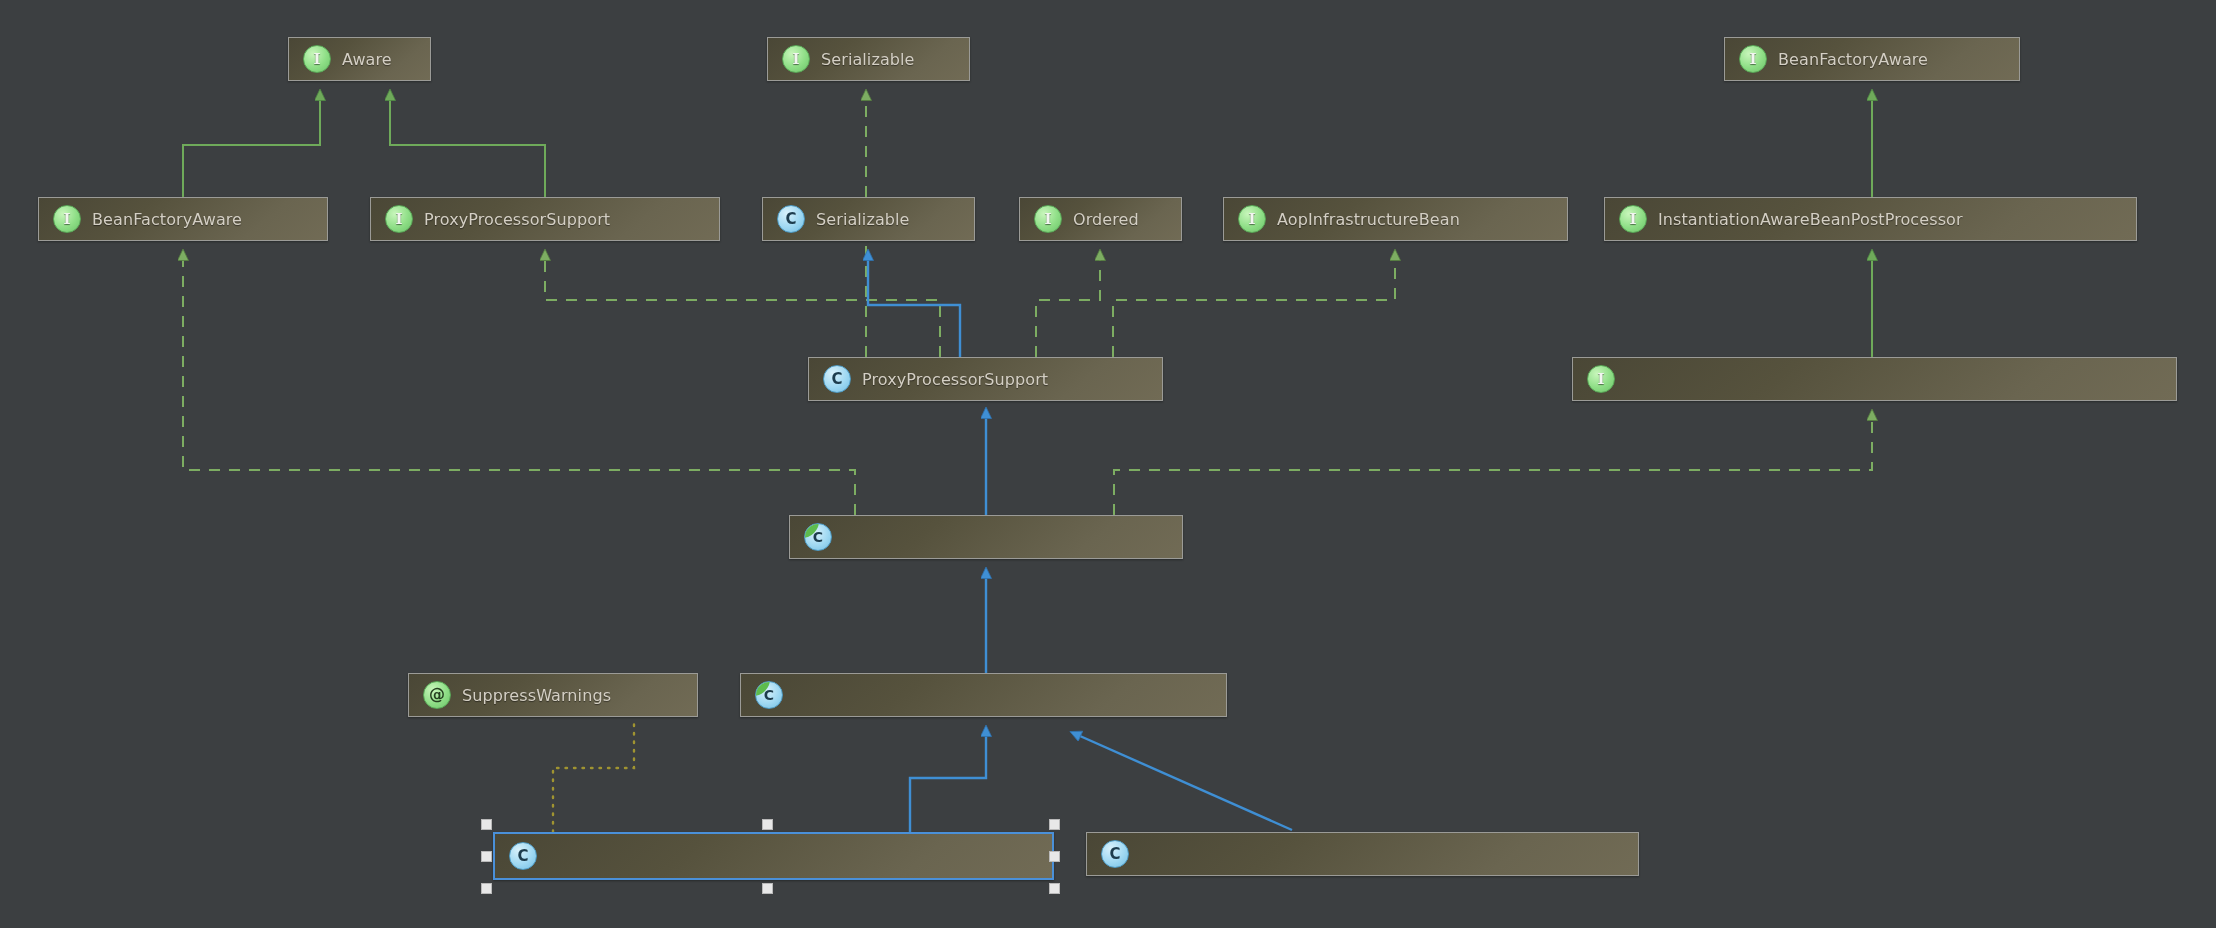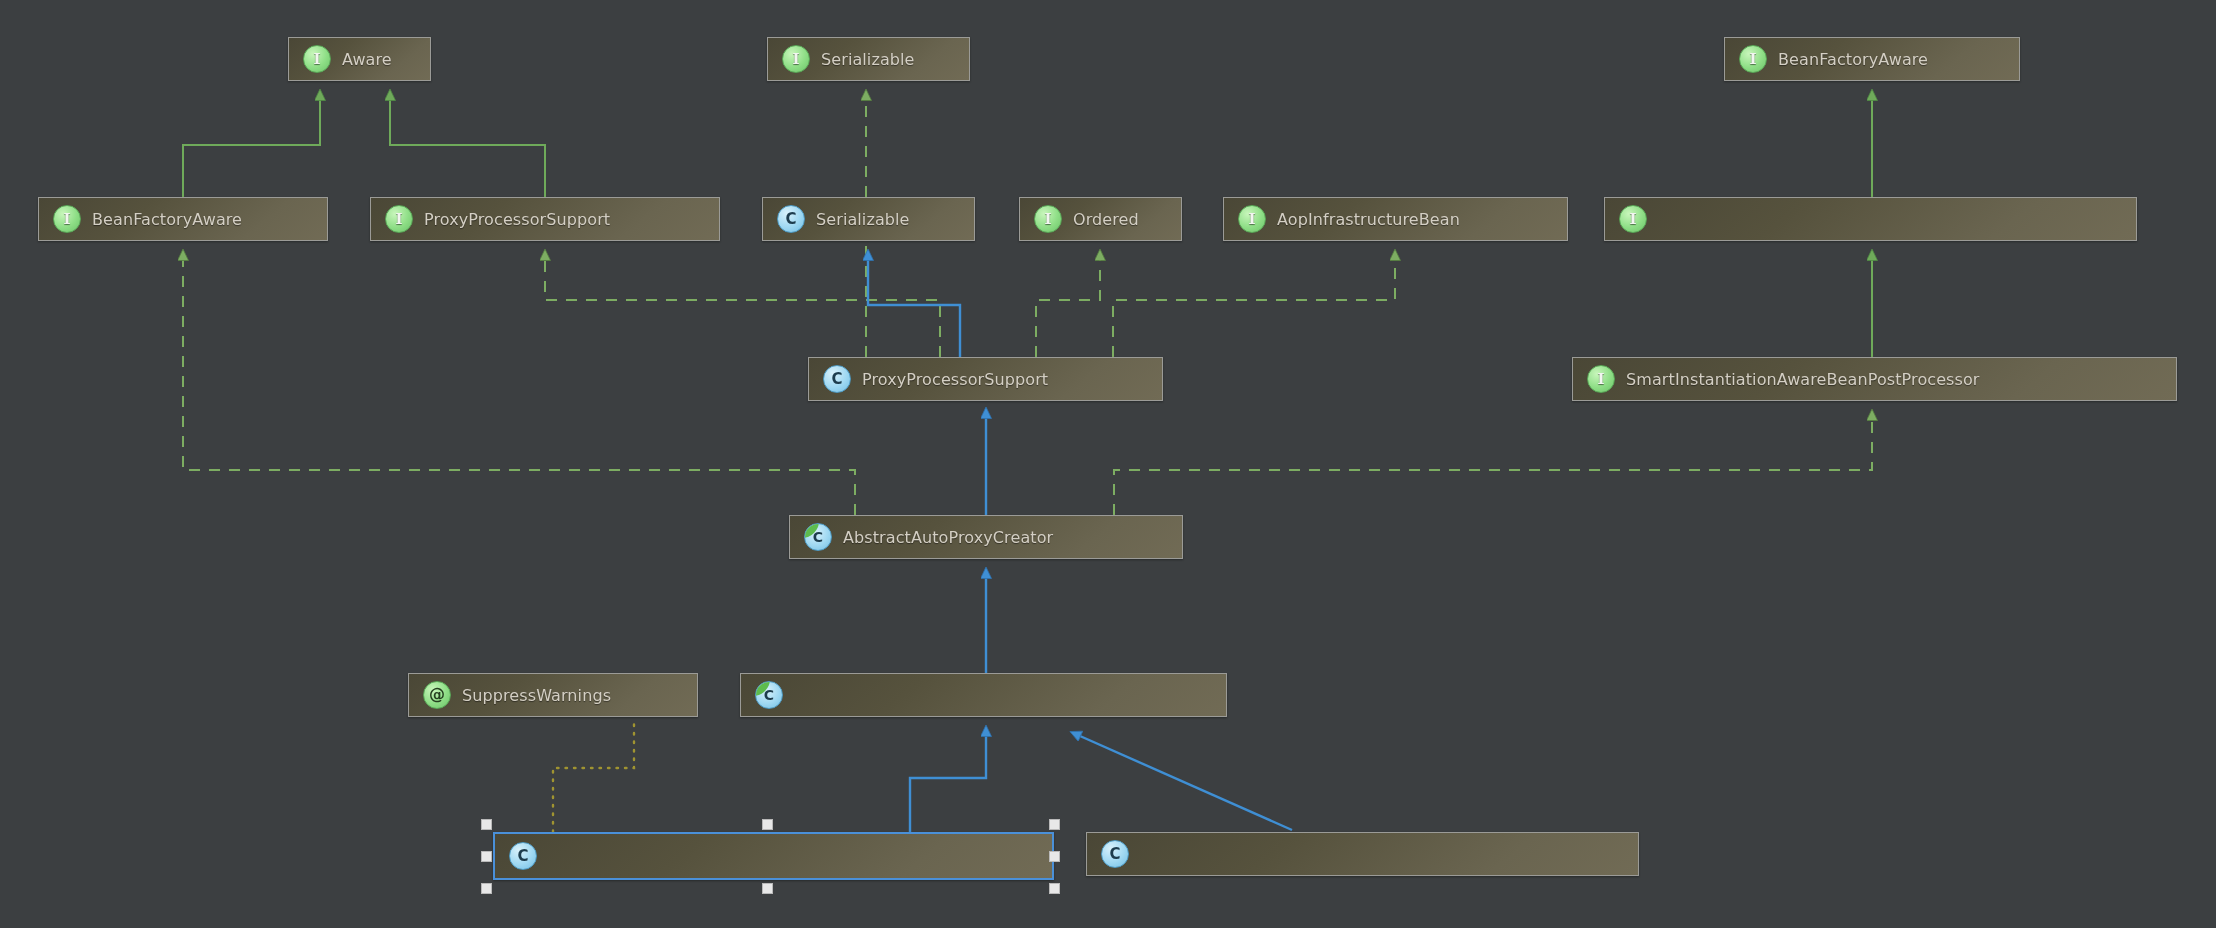--- a/index.html
+++ b/index.html
@@ -261,42 +261,41 @@
     <span class="icon icon-interface">
       <span class="glyph">I</span>
     </span>
     <span class="node-label">AopInfrastructureBean</span>
   </div>
 
   <div class="node" style="left:1604px; top:197px; width:533px;">
     <span class="icon icon-interface">
       <span class="glyph">I</span>
     </span>
+    <span class="node-label">InstantiationAwareBeanPostProcessor</span>
   </div>
 
   <div class="node" style="left:808px; top:357px; width:355px;">
     <span class="icon icon-class">
       <span class="glyph">C</span>
     </span>
     <span class="node-label">ProxyProcessorSupport</span>
   </div>
 
   <div class="node" style="left:1572px; top:357px; width:605px;">
     <span class="icon icon-interface">
       <span class="glyph">I</span>
     </span>
-    <span class="node-label">SmartInstantiationAwareBeanPostProcessor</span>
   </div>
 
   <div class="node" style="left:789px; top:515px; width:394px;">
     <span class="icon icon-abstract">
       <span class="arc"></span>
       <span class="glyph">C</span>
     </span>
-    <span class="node-label">AbstractAutoProxyCreator</span>
   </div>
 
   <div class="node" style="left:408px; top:673px; width:290px;">
     <span class="icon icon-annotation">
       <span class="glyph">@</span>
     </span>
     <span class="node-label">SuppressWarnings</span>
   </div>
 
   <div class="node" style="left:740px; top:673px; width:487px;">

